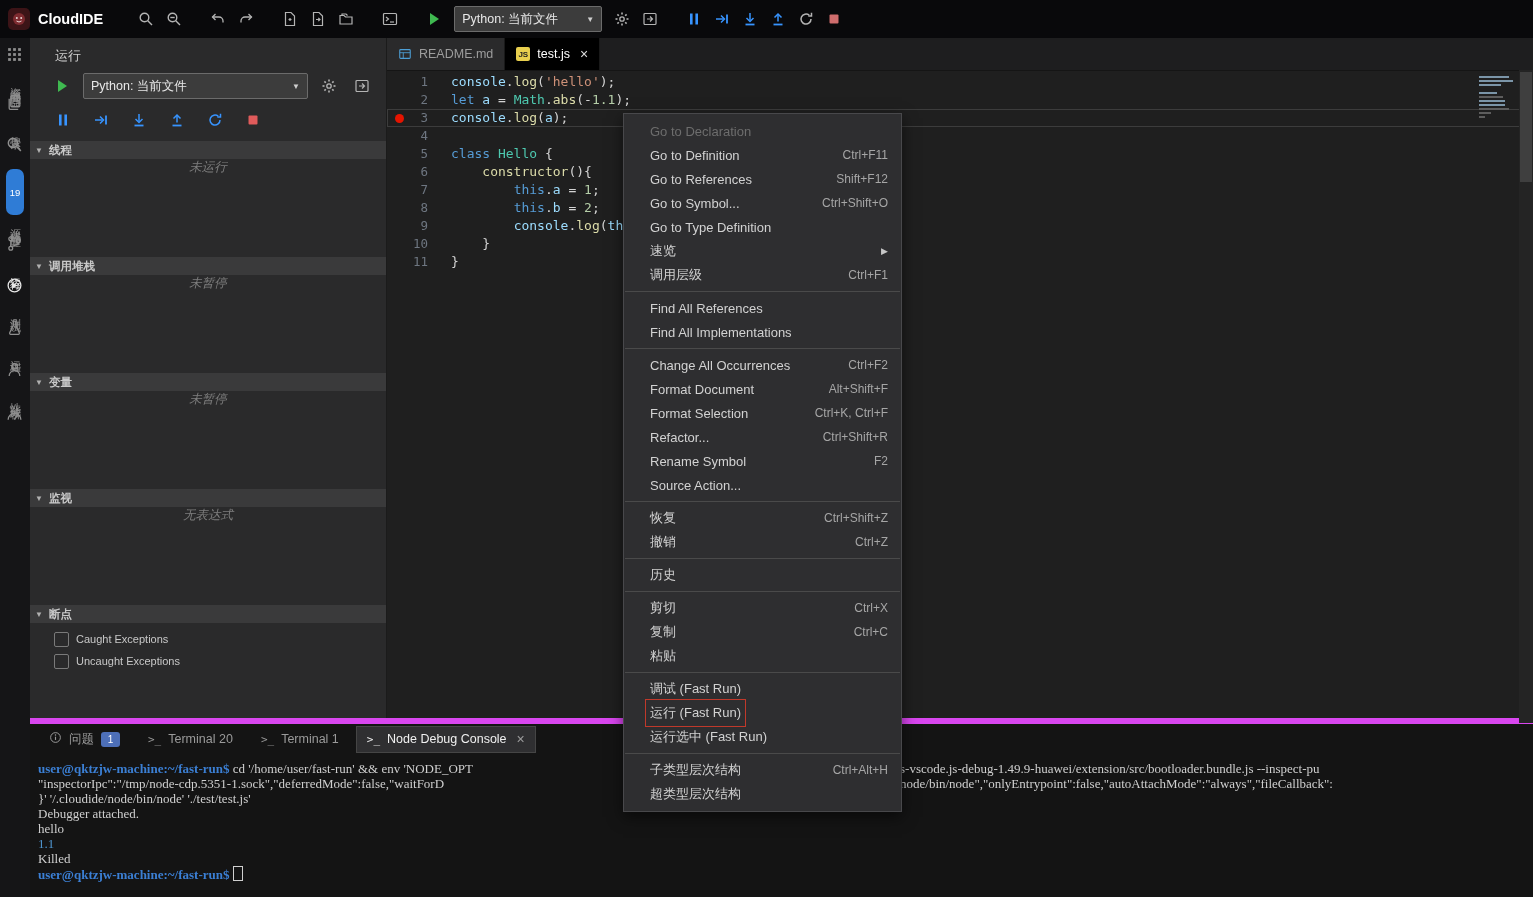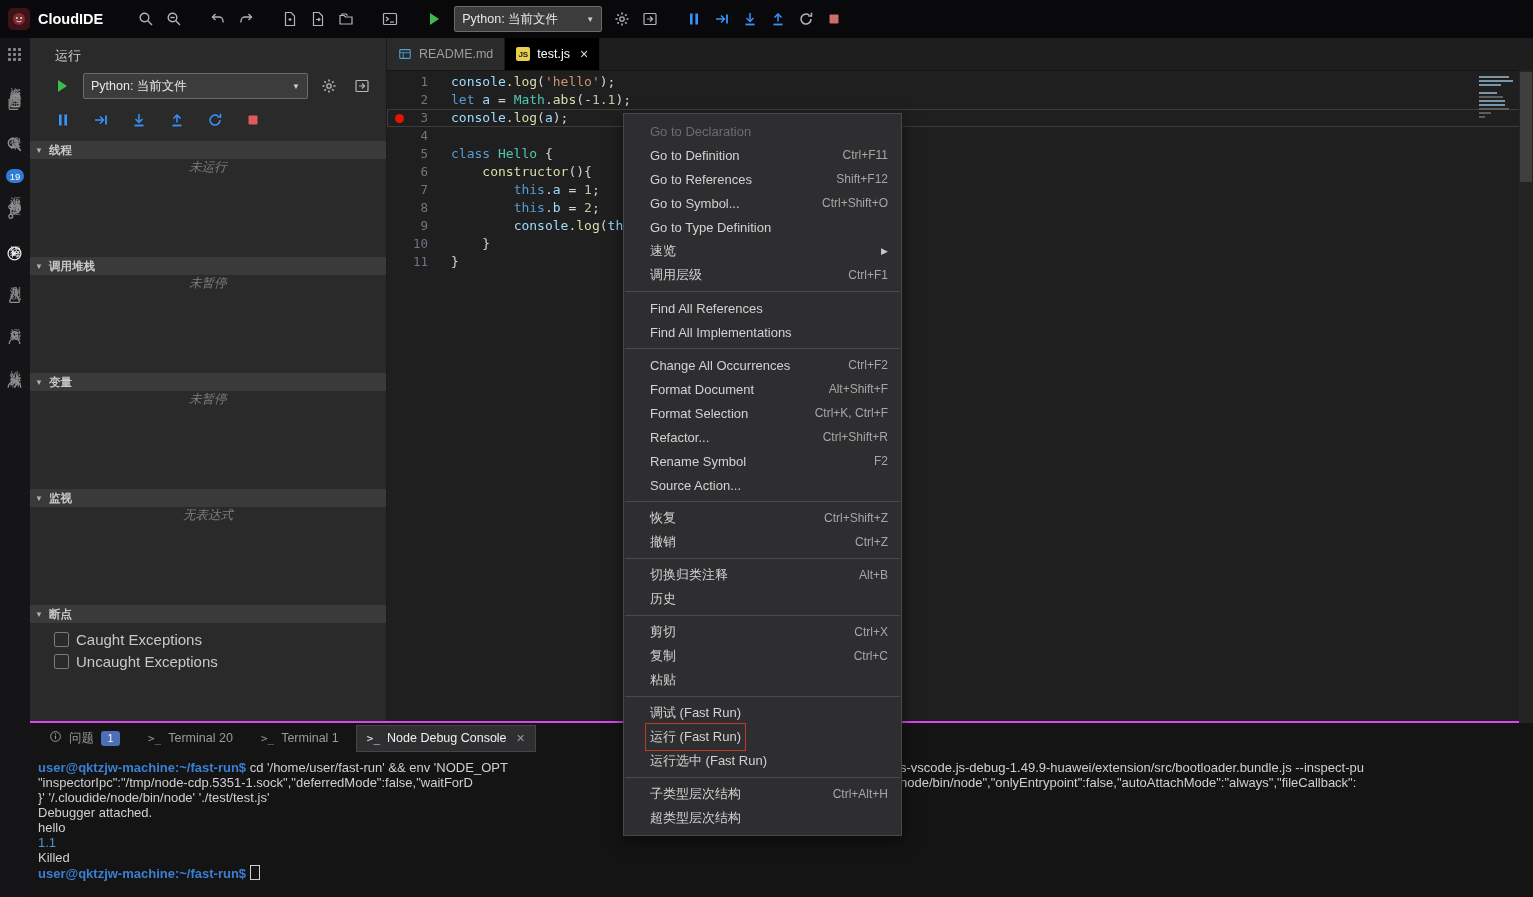--- a/index.html
+++ b/index.html
@@ -24,38 +24,38 @@
 
   
   #main{display:flex;height:859px}
   #activity-bar{width:30px;background:#151517;display:flex;flex-direction:column;align-items:center;padding-top:7px;gap:13px;flex:none}
   .ab-item{display:flex;flex-direction:column;align-items:center;gap:5px;color:#8f8f8f;padding:1px 0}
   .ab-item.active{color:#e8e8e8}
   .ab-label{writing-mode:vertical-rl;text-orientation:upright;font-size:11px;letter-spacing:2px;line-height:1}
   .ab-icon{width:18px;height:18px}
   .ab-icon svg{width:17px;height:17px;display:block}
   .ab-badge{min-width:14px;height:14px;border-radius:7px;background:#2f7cd6;color:#fff;font-size:9.5px;
-            display:flex;align-items:center;justify-content:center;padding:0 2px}
+            display:flex;align-items:center;justify-content:center;padding:16px 2px}
   #center{flex:1;display:flex;flex-direction:column;min-width:0}
   #workbench{display:flex;height:685px}
 
   
   #side-panel{width:356px;background:#2a2a2b;flex:none;display:flex;flex-direction:column;overflow:hidden;border-right:1px solid #1b1b1b}
   .panel-title{padding:9px 0 6px 25px;font-size:13px;color:#cfcfcf}
   .run-row{display:flex;align-items:center;padding:2px 12px 2px 20px;gap:9px}
   .run-row .select{flex:1}
   .panel-icon{width:24px;height:24px;display:flex;align-items:center;justify-content:center;color:#b4b4b4;flex:none}
   .panel-icon svg{width:16px;height:16px}
   .controls-row{display:flex;align-items:center;padding:7px 10px 9px 21px;gap:14px}
   .dp-header{height:18px;background:#3a3a3b;display:flex;align-items:center;gap:6px;padding:0 5px;font-size:11.5px;color:#c9c9c9;font-weight:bold}
   .dp-header .chev{font-size:8px;color:#b0b0b0}
   .dp-empty{text-align:center;color:#7e7e7e;font-style:italic;font-size:12.5px}
   .dp-body{min-height:98px}
   .dp-body.bps{min-height:0;padding:5px 0 8px}
-  .bp-row{display:flex;align-items:center;height:22px;padding:0 10px 0 6px;gap:7px;font-size:15px;color:#c8c8c8}
+  .bp-row{display:flex;align-items:center;height:22px;padding:0 10px 0 6px;gap:7px;font-size:11px;color:#c8c8c8}
   .bp-dot-col{width:11px;display:flex;justify-content:center;flex:none}
   .checkbox{width:13px;height:13px;border:1px solid #7a7a7a;border-radius:2px;flex:none;display:flex;
             align-items:center;justify-content:center;font-size:10px;color:#fff;line-height:1}
 
   
   #editor{flex:1;display:flex;flex-direction:column;min-width:0;background:#1f1f1f;position:relative}
   #tabbar{height:32px;background:#1e1e1f;display:flex;align-items:stretch;flex:none;border-bottom:1px solid #151515}
   .ed-tab{display:flex;align-items:center;gap:7px;padding:0 11px;background:#2a2a2b;color:#9d9d9d;font-size:12.5px;border-right:1px solid #191919}
   .ed-tab.active{background:#000000;color:#fff}
   .tab-icon svg{width:14px;height:14px;display:block}
@@ -73,29 +73,29 @@
   .code-text{white-space:pre}
   .tk-kw{color:#569cd6}.tk-vr{color:#9cdcfe}.tk-fn{color:#dcdcaa}.tk-st{color:#ce9178}
   .tk-nm{color:#b5cea8}.tk-cl{color:#4ec9b0}.tk-pl{color:#d4d4d4}
   #minimap{position:absolute;top:5px;right:14px;width:40px}
   .mm-bar{height:2px;margin-bottom:2px;background:#7b95a8}
   .mm-bar.dim{background:#5d5d5d}
   #right-scrollbar{position:absolute;right:0;top:70px;width:14px;height:653px;background:#242424}
   #rs-thumb{position:absolute;top:2px;left:1px;width:12px;height:110px;background:#3f3f3f}
 
   
-  #bottom-panel{height:174px;background:#141414;border-top:2px solid #d946ef;display:flex;flex-direction:column}
+  #bottom-panel{height:174px;background:#141414;border-top:6px solid #d946ef;display:flex;flex-direction:column}
   #panel-tabs{height:30px;display:flex;align-items:center;padding:0 8px;gap:6px;flex:none}
   .pn-tab{display:flex;align-items:center;gap:7px;padding:0 10px;height:25px;color:#9a9a9a;font-size:12.5px;border:1px solid transparent}
   .pn-tab.active{background:#2f2f31;border-color:#454545;color:#f0f0f0}
   .pn-tab svg{width:13px;height:13px}
   .pn-prefix{font-family:"DejaVu Sans Mono","Liberation Mono",monospace;font-size:11px}
   .pn-badge{background:#4d6fb8;color:#fff;font-size:10px;min-width:15px;height:15px;border-radius:3px;
             display:flex;align-items:center;justify-content:center;padding:0 2px}
-  #terminal-lines{flex:1;padding:7px 0 0 8px;font-family:Liberation Sans, sans-serif;font-size:13px;overflow:hidden}
+  #terminal-lines{flex:1;padding:7px 0 0 8px;font-family:Liberation Serif, serif;font-size:13px;overflow:hidden}
   .term-line{height:15px;line-height:15px;white-space:pre;position:relative}
   .tl-prompt{color:#3b7fd4;font-weight:bold}
   .tl-plain{color:#cfcfcf}
   .tl-blue{color:#4e94ce}
   .abs{position:absolute;top:0}
   .tl-cursor{display:inline-block;width:8px;height:13px;border:1px solid #cfcfcf;vertical-align:-2px}
 
   
   #context-menu{position:absolute;left:623px;top:113px;width:277px;background:#2e2e30;border:1px solid #48484b;
                 box-shadow:0 5px 14px rgba(0,0,0,.55);padding:5px 0;z-index:50}
@@ -614,24 +614,20 @@
     <div class="mi">
       <span class="mi-label">恢复</span>
       <span class="mi-sc">Ctrl+Shift+Z</span>
     </div>
     <div class="mi">
       <span class="mi-label">撤销</span>
       <span class="mi-sc">Ctrl+Z</span>
     </div>
     <div class="menu-sep"></div>
     <div class="mi">
-      <span class="mi-label">切换归类注释</span>
-      <span class="mi-sc">Alt+B</span>
-    </div>
-    <div class="mi">
       <span class="mi-label">历史</span>
     </div>
     <div class="menu-sep"></div>
     <div class="mi">
       <span class="mi-label">剪切</span>
       <span class="mi-sc">Ctrl+X</span>
     </div>
     <div class="mi">
       <span class="mi-label">复制</span>
       <span class="mi-sc">Ctrl+C</span>

